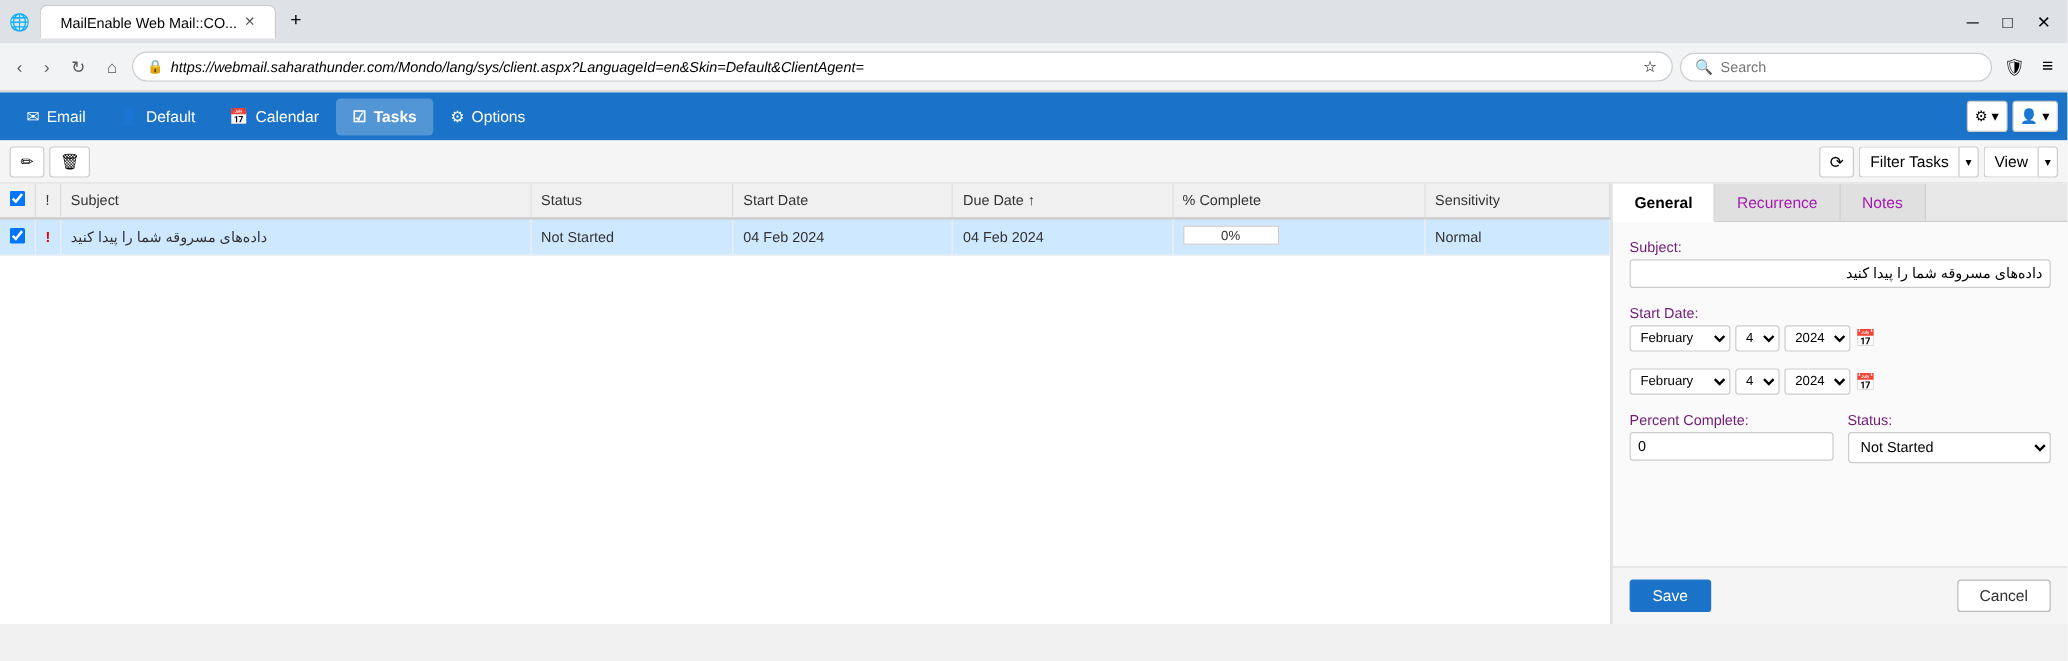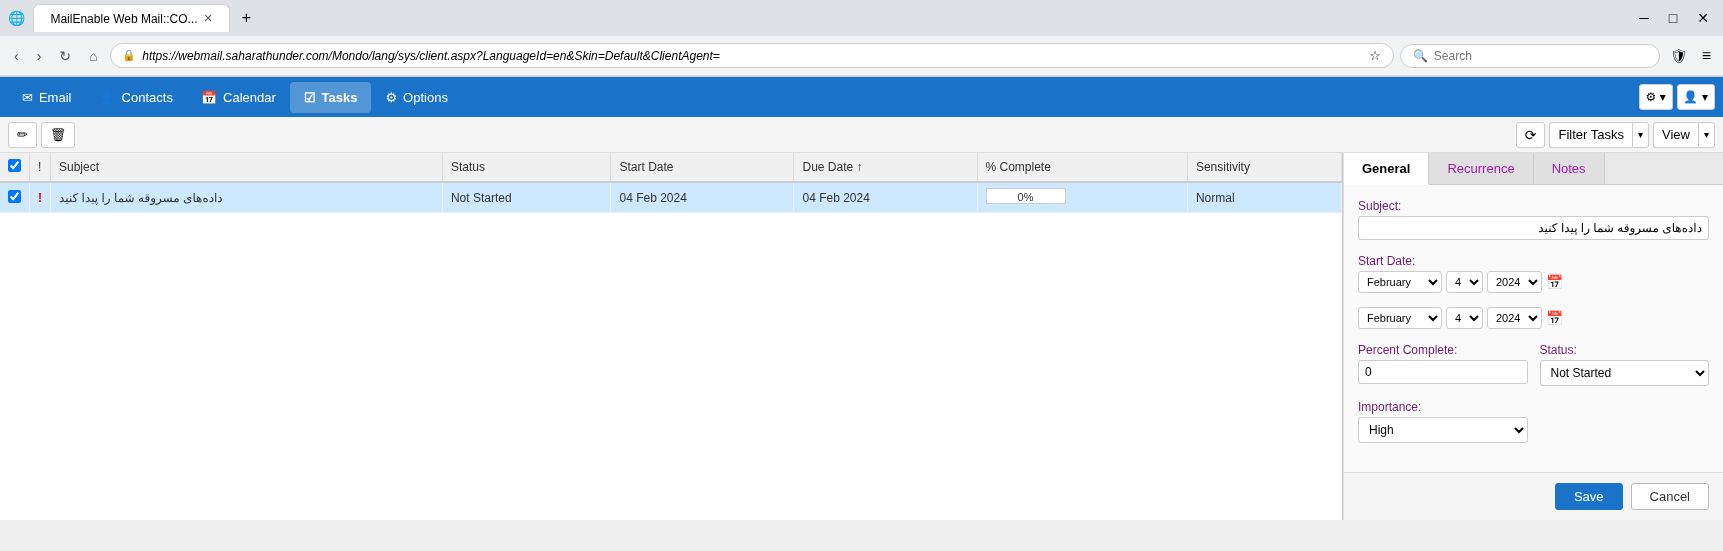--- a/index.html
+++ b/index.html
@@ -261,21 +261,21 @@
       border-radius: 3px;
       padding: 4px 6px;
       font-size: 12px;
       background: #fff;
       cursor: pointer;
     }
     .detail-footer {
       padding: 10px 14px;
       border-top: 1px solid #ddd;
       display: flex;
-      justify-content: flex-end;
+      justify-content: space-between;
       gap: 8px;
       background: #f5f5f5;
     }
     .footer-btn {
       padding: 5px 18px;
       border-radius: 3px;
       cursor: pointer;
       font-size: 13px;
       border: 1px solid #bbb;
     }
@@ -336,21 +336,21 @@
 
 <div class="app">
 
   <div class="app-nav">
     <div class="nav-item">
       <span>✉</span>
       <span>Email</span>
     </div>
     <div class="nav-item">
       <span>👤</span>
-      <span>Contacts</span>
+      <span>Default</span>
     </div>
     <div class="nav-item">
       <span>📅</span>
       <span>Calendar</span>
     </div>
     <div class="nav-item active">
       <span>☑</span>
       <span>Tasks</span>
     </div>
     <div class="nav-item">
@@ -500,28 +500,20 @@
               <option selected="">Not Started</option>
               <option>In Progress</option>
               <option>Completed</option>
               <option>Waiting on someone else</option>
               <option>Deferred</option>
             </select>
           </div>
         </div>
 
         <div class="two-col">
-          <div>
-            <label class="form-label">Importance:</label>
-            <select class="form-select">
-              <option>Low</option>
-              <option>Normal</option>
-              <option selected="">High</option>
-            </select>
-          </div>
         </div>
       </div>
       <div class="detail-footer">
         <button class="footer-btn save">Save</button>
         <button class="footer-btn cancel">Cancel</button>
       </div>
     </div>
   </div>
 </div>
 

